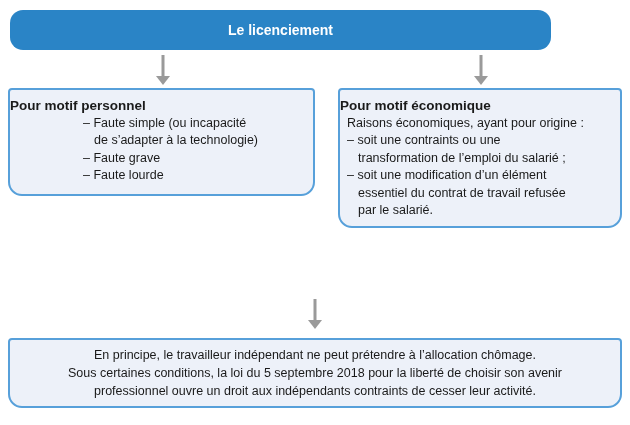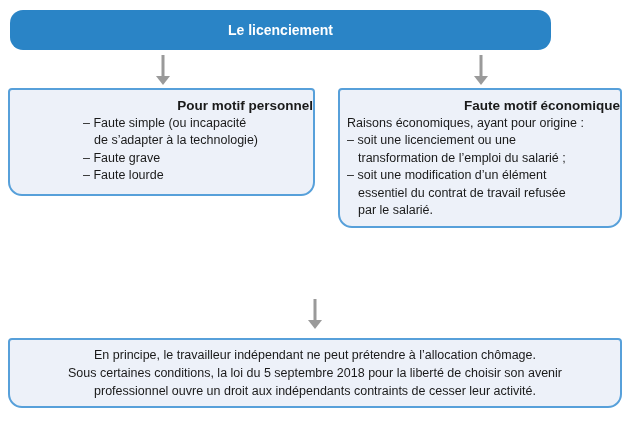--- a/index.html
+++ b/index.html
@@ -50,21 +50,21 @@
   .arrow-mid{left:307px;top:299px;}
   .box{
     position:absolute;
     background:var(--box_fill,#EDF1F9);
     border:2px solid var(--box_border,#57A0DA);
     border-radius:4px 4px 14px 14px;
     color:var(--text_dark,#1A1A1A);
     font-size:12.5px;line-height:17.5px;
   }
   .box-title{
-    text-align:right;
+    text-align:left;
     font-weight:bold;
     font-size:13.5px;
     padding-top:7px;
   }
   .left-box{left:8px;top:88px;width:307px;height:108px;}
   .left-box .list{padding-left:73px;padding-right:6px;}
   .right-box{left:338px;top:88px;width:284px;height:140px;}
   .right-box .list{padding-left:7px;padding-right:8px;}
   .line{white-space:nowrap;}
   .line.cont{padding-left:11px;}
@@ -98,24 +98,24 @@
     <div class="box-title">Pour motif personnel</div>
     <div class="list">
       <div class="line">– Faute simple (ou incapacité</div>
       <div class="line cont">de s’adapter à la technologie)</div>
       <div class="line">– Faute grave</div>
       <div class="line">– Faute lourde</div>
     </div>
   </div>
 
   <div class="box right-box">
-    <div class="box-title">Faute motif économique</div>
+    <div class="box-title">Pour motif économique</div>
     <div class="list">
       <div class="line">Raisons économiques, ayant pour origine :</div>
-      <div class="line">– soit une licenciement ou une</div>
+      <div class="line">– soit une contraints ou une</div>
       <div class="line cont">transformation de l’emploi du salarié ;</div>
       <div class="line">– soit une modification d’un élément</div>
       <div class="line cont">essentiel du contrat de travail refusée</div>
       <div class="line cont">par le salarié.</div>
     </div>
   </div>
 
 
   <div class="arrow arrow-mid">
     <span class="stem"></span>

